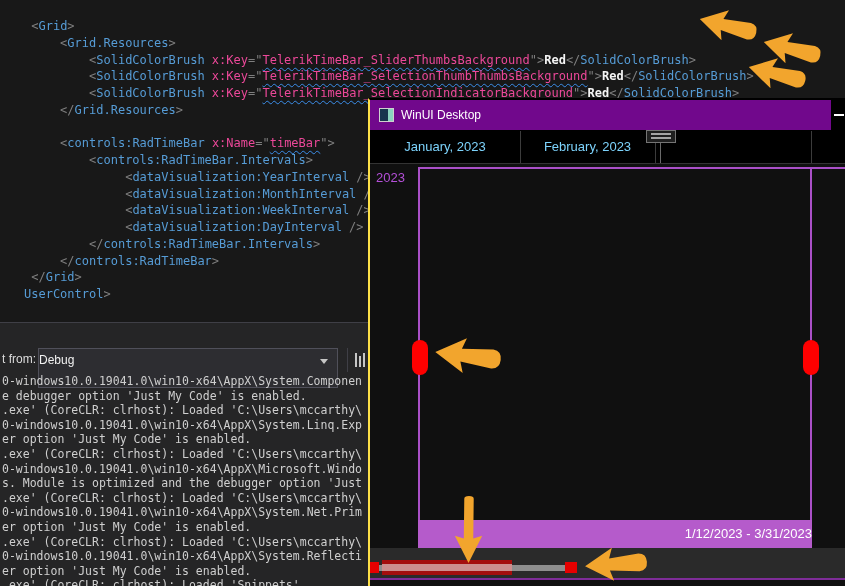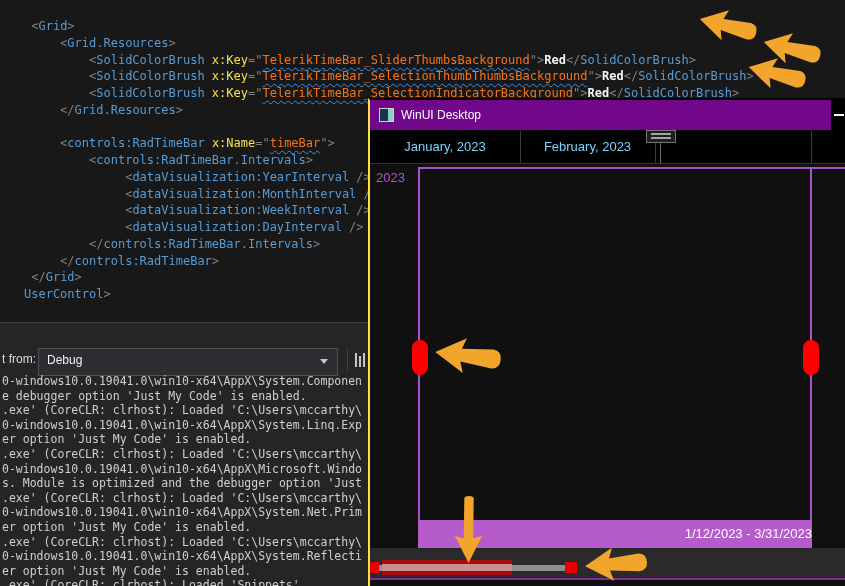--- a/index.html
+++ b/index.html
@@ -5,30 +5,30 @@
   html,body{margin:0;padding:0;}
   body{width:845px;height:586px;position:relative;overflow:hidden;background:#181818;
        font-family:"Liberation Sans",sans-serif;}
   
   .editor{position:absolute;inset:0;background:#181818;}
   .code{position:absolute;left:8px;top:2px;margin:16px;
         font:12px/16.75px "DejaVu Sans Mono",monospace;white-space:pre;}
   .cl{height:16.75px;white-space:pre;}
   .tk-p{color:#7f7f7f}
   .tk-t{color:#569cd6}
-  .tk-a{color:#fde047}
-  .tk-w{color:#f97316;text-decoration:underline wavy #3b8eea 1px;text-underline-offset:3px;}
+  .tk-a{color:#ec4899}
+  .tk-w{color:#ec4899;text-decoration:underline wavy #3b8eea 1px;text-underline-offset:3px;}
   .tk-x{color:#f5f5f5;font-weight:700}
   
   .output{position:absolute;left:0;top:322px;width:368px;height:264px;background:#252526;
           border-top:1px solid #3f3f46;overflow:hidden;}
   .out-label{position:absolute;left:2px;top:29px;color:#dcdcdc;font-size:12px;}
-  .dropdown{position:absolute;left:38px;top:25px;width:300px;height:28px;box-sizing:border-box;
+  .dropdown{position:absolute;left:38px;top:25px;width:300px;height:40px;box-sizing:border-box;
             background:#2d2d31;border:1px solid #50505a;color:#f1f1f1;font-size:12px;
-            line-height:22px;padding-left:8px;}
+            line-height:22px;padding-left:0;}
   .dd-caret{position:absolute;right:9px;top:10px;width:0;height:0;
             border-left:4px solid transparent;border-right:4px solid transparent;
             border-top:5px solid #c5c5c5;}
   .tb-sep{position:absolute;left:347px;top:25px;width:1px;height:24px;background:#3f3f46;}
   .tb-icon{position:absolute;left:354px;top:28px;width:13px;height:18px;overflow:hidden;}
   .tb-icon i{position:absolute;width:2px;background:#c5c5c5;}
   .out-text{position:absolute;left:2px;top:51px;margin:0;color:#cfcfcf;
             font:11.5px/14.6px "DejaVu Sans Mono",monospace;white-space:pre;}
   
   .win{position:absolute;left:368px;top:98px;width:477px;height:488px;background:#101010;

